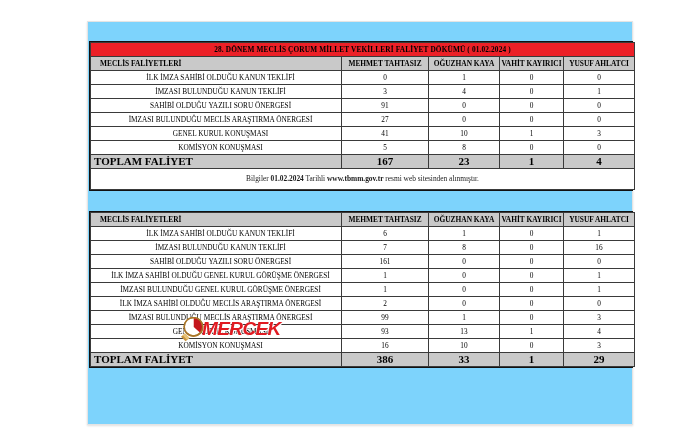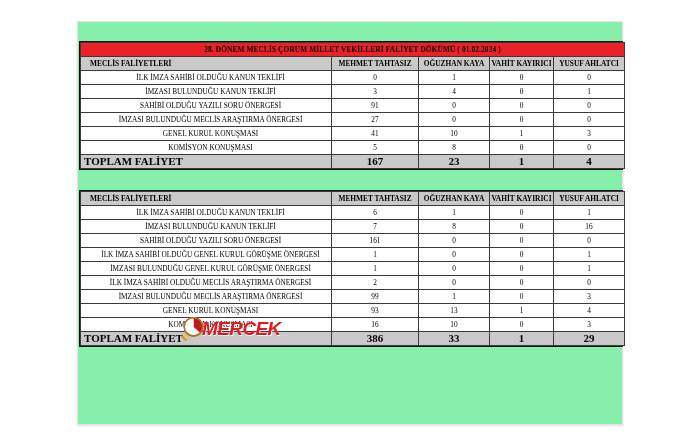--- a/index.html
+++ b/index.html
@@ -12,25 +12,25 @@
     overflow: hidden;
   }
   body {
     font-family: "Liberation Serif", "DejaVu Serif", serif;
     -webkit-font-smoothing: antialiased;
   }
 
   
   .page-sheet {
     position: absolute;
-    left: 77px;
+    left: 87px;
     top: 21px;
     width: 546px;
     height: 404px;
-    background: #86efac;
+    background: #7dd3fc;
     border: 1px solid #e4e4e4;
     box-shadow: 0 1px 2px rgba(0,0,0,0.13);
     box-sizing: border-box;
   }
 
   .sheet-inner {
     position: absolute;
     left: 1px;
     top: 19px;
     width: 544px;
@@ -245,20 +245,23 @@
           </tr>
 
           <tr class="total-row">
             <td class="act">TOPLAM FALİYET</td>
             <td class="num">167</td>
             <td class="num">23</td>
             <td class="num">1</td>
             <td class="num">4</td>
           </tr>
 
+          <tr class="note-row">
+            <td colspan="5"><span>Bilgiler </span><b>01.02.2024</b><span> Tarihli </span><b>www.tbmm.gov.tr</b><span> resmi web sitesinden alınmıştır.</span></td>
+          </tr>
         </tbody>
       </table>
     </div>
 
     <div class="table-block">
       <table class="dokum">
         <colgroup>
           <col style="width:251px">
           <col style="width:87px">
           <col style="width:71px">

